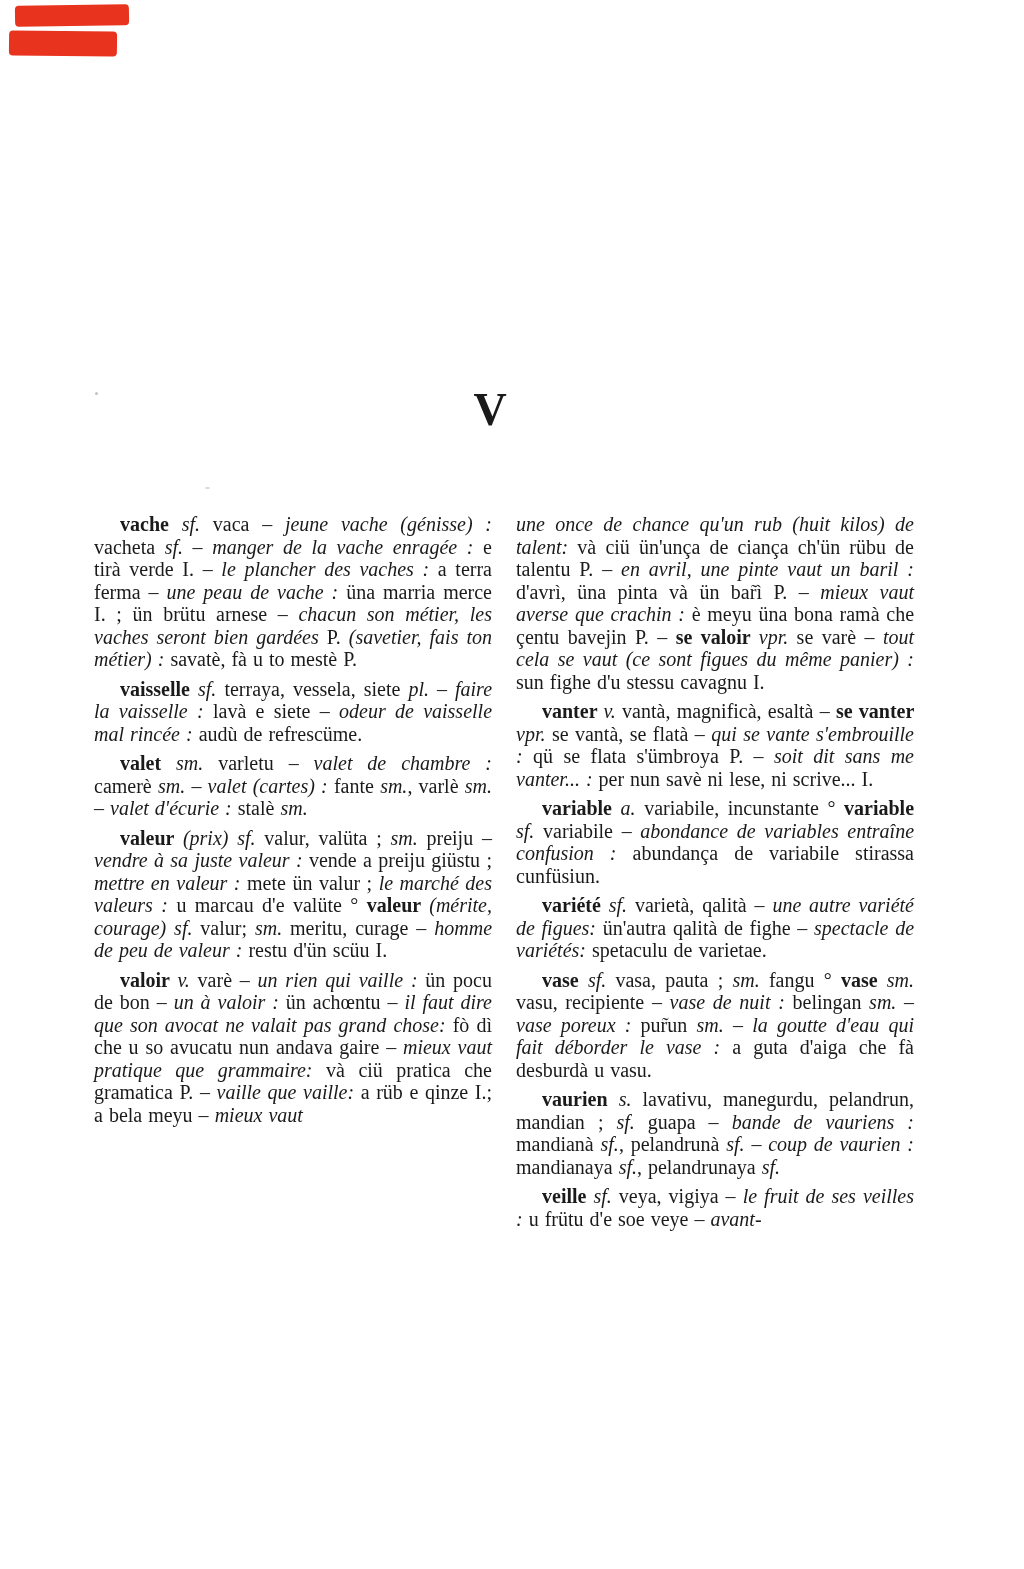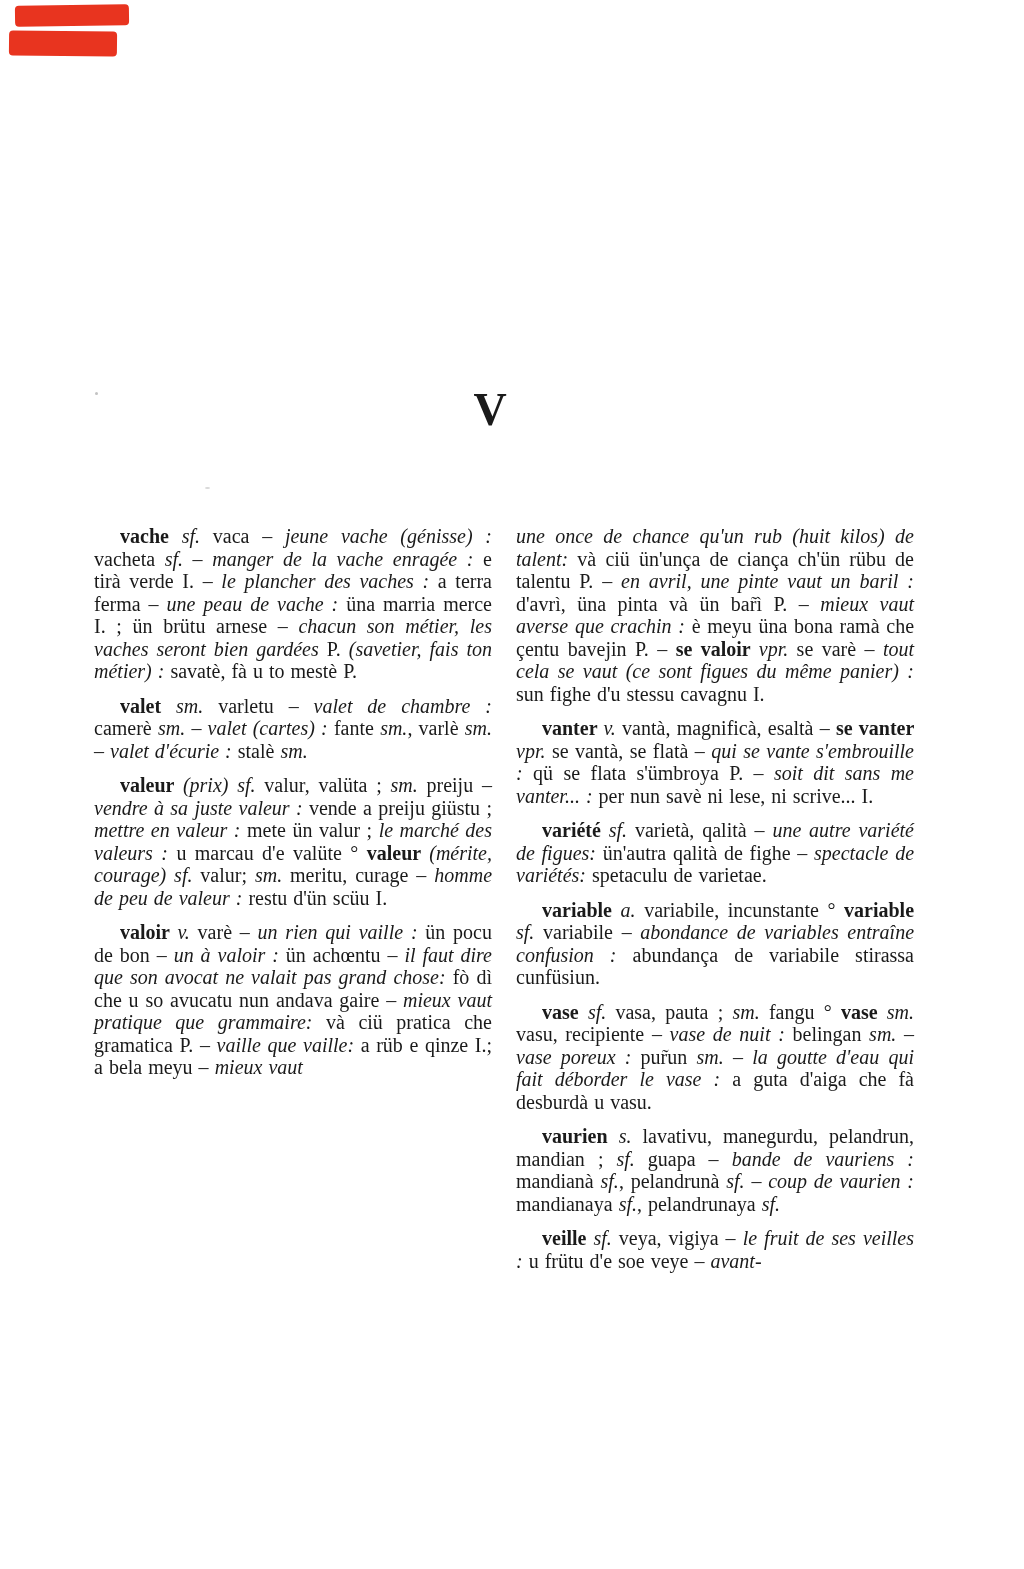--- a/index.html
+++ b/index.html
@@ -38,21 +38,21 @@
     position: absolute;
     top: 513px;
     left: 94px;
     width: 820px;
     display: grid;
     grid-template-columns: 1fr 1fr;
     column-gap: 24px;
   }
   .col { width: 398px; }
   .entry {
-    margin: 12px 0 7px 0;
+    margin: 0 0 7px 0;
     font-size: 20px;
     line-height: 22.5px;
     text-align: justify;
     text-indent: 26px;
     word-spacing: 1px;
   }
   .entry.cont { text-indent: 0; }
   .entry span.b { font-weight: 700; }
   .entry span.i { font-style: italic; }
 </style>
@@ -63,27 +63,28 @@
   <div class="red-mark mark1"></div>
   <div class="red-mark mark2"></div>
   <div class="speck speck1"></div>
   <div class="speck speck2"></div>
 
   <h1 class="heading">V</h1>
 
   <div class="columns">
     <div class="col">
         <p class="entry"><span class="b">vache </span><span class="i">sf. </span><span class="r">vaca – </span><span class="i">jeune vache (génisse) : </span><span class="r">vacheta </span><span class="i">sf. – manger de la vache enragée : </span><span class="r">e tirà verde I. – </span><span class="i">le plancher des vaches : </span><span class="r">a terra ferma – </span><span class="i">une peau de vache : </span><span class="r">üna marria merce I. ; ün brütu arnese – </span><span class="i">chacun son métier, les vaches seront bien gardées </span><span class="r">P. </span><span class="i">(savetier, fais ton métier) : </span><span class="r">savatè, fà u to mestè P.</span></p>
+        <p class="entry"><span class="b">vaisselle </span><span class="i">sf. </span><span class="r">terraya, vessela, siete </span><span class="i">pl. – faire la vaisselle : </span><span class="r">lavà e siete – </span><span class="i">odeur de vaisselle mal rincée : </span><span class="r">audù de refrescüme.</span></p>
         <p class="entry"><span class="b">valet </span><span class="i">sm. </span><span class="r">varletu – </span><span class="i">valet de chambre : </span><span class="r">camerè </span><span class="i">sm. </span><span class="r">– </span><span class="i">valet (cartes) : </span><span class="r">fante </span><span class="i">sm.</span><span class="r">, varlè </span><span class="i">sm. </span><span class="r">– </span><span class="i">valet d'écurie : </span><span class="r">stalè </span><span class="i">sm.</span></p>
         <p class="entry"><span class="b">valeur </span><span class="i">(prix) sf. </span><span class="r">valur, valüta ; </span><span class="i">sm. </span><span class="r">preiju – </span><span class="i">vendre à sa juste valeur : </span><span class="r">vende a preiju giüstu ; </span><span class="i">mettre en valeur : </span><span class="r">mete ün valur ; </span><span class="i">le marché des valeurs : </span><span class="r">u marcau d'e valüte ° </span><span class="b">valeur </span><span class="i">(mérite, courage) sf. </span><span class="r">valur; </span><span class="i">sm. </span><span class="r">meritu, curage – </span><span class="i">homme de peu de valeur : </span><span class="r">restu d'ün scüu I.</span></p>
         <p class="entry"><span class="b">valoir </span><span class="i">v. </span><span class="r">varè – </span><span class="i">un rien qui vaille : </span><span class="r">ün pocu de bon – </span><span class="i">un à valoir : </span><span class="r">ün achœntu – </span><span class="i">il faut dire que son avocat ne valait pas grand chose: </span><span class="r">fò dì che u so avucatu nun andava gaire – </span><span class="i">mieux vaut pratique que grammaire: </span><span class="r">và ciü pratica che gramatica P. – </span><span class="i">vaille que vaille: </span><span class="r">a rüb e qinze I.; a bela meyu – </span><span class="i">mieux vaut</span></p>
       </div>
     <div class="col">
         <p class="entry cont"><span class="i">une once de chance qu'un rub (huit kilos) de talent: </span><span class="r">và ciü ün'unça de ciança ch'ün rübu de talentu P. – </span><span class="i">en avril, une pinte vaut un baril : </span><span class="r">d'avrì, üna pinta và ün bar̃ì P. – </span><span class="i">mieux vaut averse que crachin : </span><span class="r">è meyu üna bona ramà che çentu bavejin P. – </span><span class="b">se valoir </span><span class="i">vpr. </span><span class="r">se varè – </span><span class="i">tout cela se vaut (ce sont figues du même panier) : </span><span class="r">sun fighe d'u stessu cavagnu I.</span></p>
         <p class="entry"><span class="b">vanter </span><span class="i">v. </span><span class="r">vantà, magnificà, esaltà – </span><span class="b">se vanter </span><span class="i">vpr. </span><span class="r">se vantà, se flatà – </span><span class="i">qui se vante s'embrouille : </span><span class="r">qü se flata s'ümbroya P. – </span><span class="i">soit dit sans me vanter... : </span><span class="r">per nun savè ni lese, ni scrive... I.</span></p>
+        <p class="entry"><span class="b">variable </span><span class="i">a. </span><span class="r">variabile, incunstante ° </span><span class="b">variable </span><span class="i">sf. </span><span class="r">variabile – </span><span class="i">abondance de variables entraîne confusion : </span><span class="r">abundança de variabile stirassa cunfüsiun.</span></p>
         <p class="entry"><span class="b">variété </span><span class="i">sf. </span><span class="r">varietà, qalità – </span><span class="i">une autre variété de figues: </span><span class="r">ün'autra qalità de fighe – </span><span class="i">spectacle de variétés: </span><span class="r">spetaculu de varietae.</span></p>
-        <p class="entry"><span class="b">variable </span><span class="i">a. </span><span class="r">variabile, incunstante ° </span><span class="b">variable </span><span class="i">sf. </span><span class="r">variabile – </span><span class="i">abondance de variables entraîne confusion : </span><span class="r">abundança de variabile stirassa cunfüsiun.</span></p>
         <p class="entry"><span class="b">vase </span><span class="i">sf. </span><span class="r">vasa, pauta ; </span><span class="i">sm. </span><span class="r">fangu ° </span><span class="b">vase </span><span class="i">sm. </span><span class="r">vasu, recipiente – </span><span class="i">vase de nuit : </span><span class="r">belingan </span><span class="i">sm. </span><span class="r">– </span><span class="i">vase poreux : </span><span class="r">pur̃un </span><span class="i">sm. </span><span class="r">– </span><span class="i">la goutte d'eau qui fait déborder le vase : </span><span class="r">a guta d'aiga che fà desburdà u vasu.</span></p>
         <p class="entry"><span class="b">vaurien </span><span class="i">s. </span><span class="r">lavativu, manegurdu, pelandrun, mandian ; </span><span class="i">sf. </span><span class="r">guapa – </span><span class="i">bande de vauriens : </span><span class="r">mandianà </span><span class="i">sf.</span><span class="r">, pelandrunà </span><span class="i">sf. </span><span class="r">– </span><span class="i">coup de vaurien : </span><span class="r">mandianaya </span><span class="i">sf.</span><span class="r">, pelandrunaya </span><span class="i">sf.</span></p>
         <p class="entry"><span class="b">veille </span><span class="i">sf. </span><span class="r">veya, vigiya – </span><span class="i">le fruit de ses veilles : </span><span class="r">u frütu d'e soe veye – </span><span class="i">avant-</span></p>
       </div>
   </div>
 </div>
 
 </body></html>

